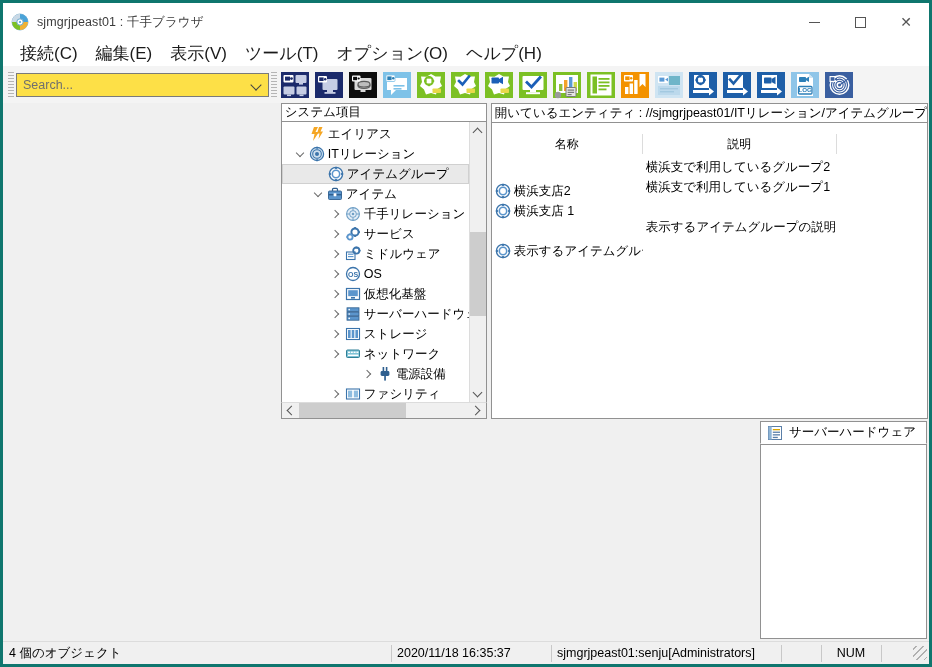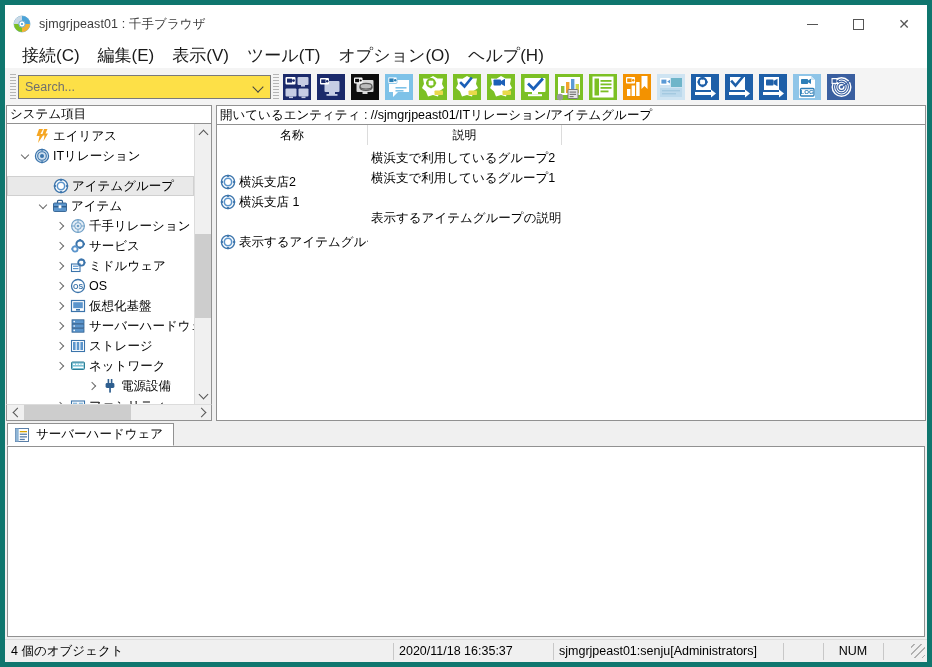--- a/index.html
+++ b/index.html
@@ -9,21 +9,21 @@
     overflow: hidden;
     background: #ffffff;
     font-family: "Liberation Sans", sans-serif;
     font-size: 12px;
     color: #000;
   }
   #app {
     position: relative;
     width: 932px; height: 667px;
     background: #f0f0f0;
-    border: 5px solid #0f766e;
+    border: 3px solid #0f766e;
     display: flex;
     flex-direction: column;
   }
 
   
   .titlebar {
     height: 38px;
     background: #ffffff;
     display: flex;
     align-items: center;
@@ -138,20 +138,21 @@
   }
   .tb-btn svg { display: block; }
 
   
   .main {
     flex: 1 1 auto;
     display: flex;
     flex-direction: column;
     background: #f0f0f0;
     min-height: 0;
+    align-items: flex-end;
   }
   .upper {
     display: flex;
     height: 316px;
     flex: 0 0 auto;
     padding: 0 1px;
   }
 
   
   .tree-panel {
@@ -188,21 +189,21 @@
     position: relative;
   }
   .tnode {
     height: 20px;
     display: flex;
     align-items: center;
     white-space: nowrap;
     font-size: 12.5px;
     cursor: default;
   }
-  .tnode.sel { background: #e9e9e9; border: 1px solid #d0d0d0; margin-top: 10px; }
+  .tnode.sel { background: #e9e9e9; border: 1px solid #d0d0d0; }
   .t-exp {
     width: 16px; height: 16px;
     display: flex; align-items: center; justify-content: center;
     flex: 0 0 auto;
     color: #6b6b6b;
   }
   .chev-r, .chev-d {
     width: 6px; height: 6px;
     border-right: 1.5px solid #6b6b6b;
     border-bottom: 1.5px solid #6b6b6b;
@@ -289,20 +290,21 @@
     font-size: 12.5px;
     white-space: nowrap;
     flex: 0 0 auto;
   }
   .col-head {
     height: 20px;
     background: #5eead4;
     display: flex;
     flex: 0 0 auto;
     border-bottom: 1px solid #a0a0a0;
+    margin-top: 11px;
   }
   .col-h {
     height: 20px;
     display: flex;
     align-items: center;
     justify-content: center;
     font-size: 12px;
     border-right: 1px solid #dcdcdc;
     background: #fff;
     cursor: default;

